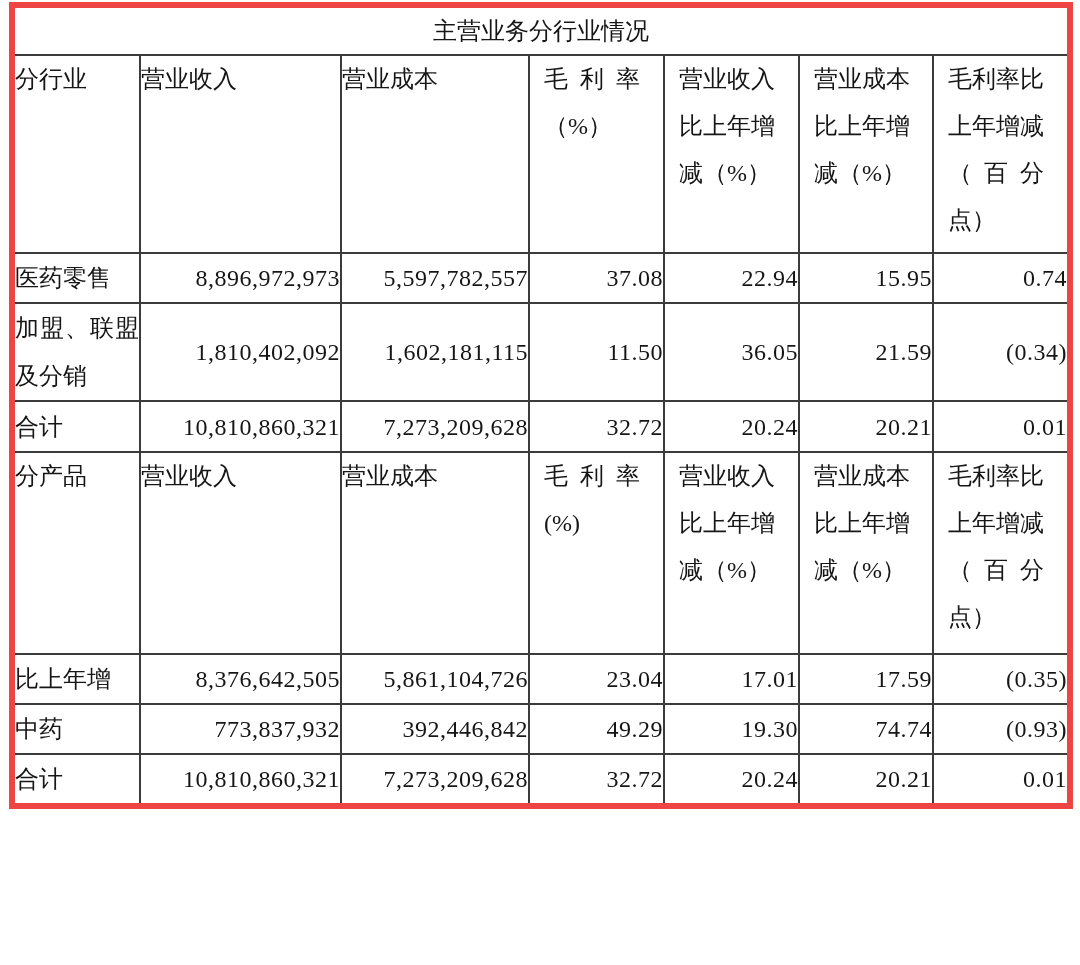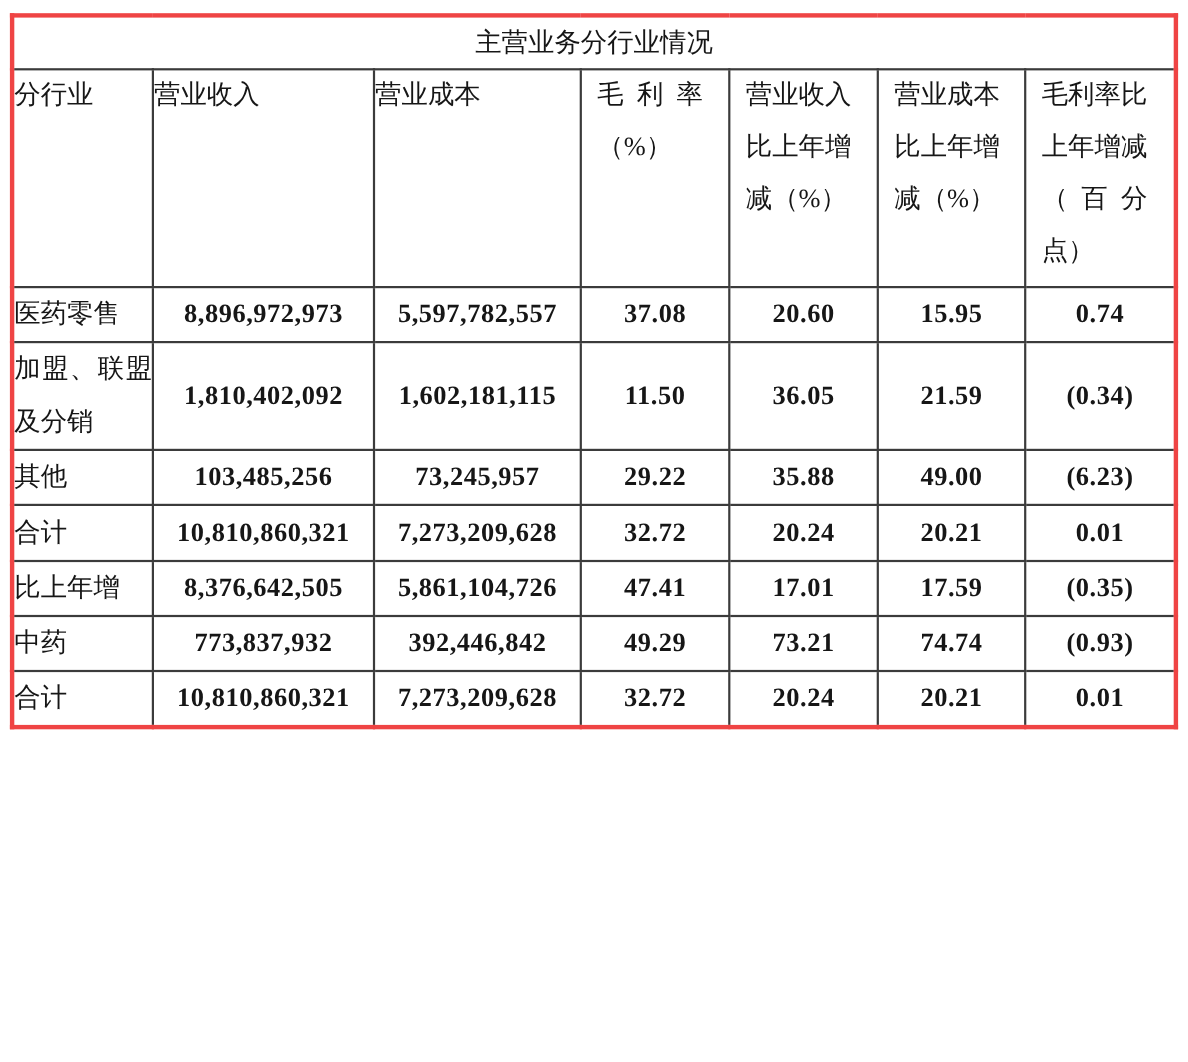--- a/index.html
+++ b/index.html
@@ -3,46 +3,45 @@
 <meta charset="utf-8">
 <style>
   html,body{margin:0;padding:0;}
   body{
     width:1080px;height:965px;background:#ffffff;overflow:hidden;
     font-family:"Liberation Serif","DejaVu Serif",serif;
     color:#161616;
   }
   table.fin{
     border-collapse:collapse;table-layout:fixed;
-    margin:12px 0 0 9px;width:1060px;
+    margin:2px 0 0 9px;width:1060px;
     font-size:24px;
-    border:4px solid #ef4444;
+    border:6px solid #ef4444;
   }
   table.fin td{
     border:2px solid #3b3b3b;
     padding:0;overflow:hidden;
   }
   td.title{
     text-align:center;vertical-align:middle;line-height:46px;
   }
   td.hdr{
     vertical-align:top;line-height:47px;
     white-space:pre-wrap;
     text-align:left;padding:0 8px 0 10px;
   }
   td.hdr.pct{padding-left:14px;}
   td.cat{
     text-align:justify;vertical-align:middle;
     line-height:48px;padding:0 6px 0 11px;
   }
   td.num{
-    text-align:center;vertical-align:middle;
+    text-align:right;vertical-align:middle;
     line-height:48px;padding:0 13px 0 2px;
     letter-spacing:0.5px;
-    font-weight:bold;
   }
 </style>
 </head>
 <body>
 
 <table class="fin">
   <colgroup>
     <col style="width:128px">
       <col style="width:201px">
       <col style="width:188px">
@@ -71,67 +70,75 @@
     <td class="hdr pct">毛利率比
 上年增减
 （  百  分
 点）</td>
   </tr>
   <tr style="height:48px">
     <td class="cat">医药零售</td>
     <td class="num">8,896,972,973</td>
     <td class="num">5,597,782,557</td>
     <td class="num">37.08</td>
-    <td class="num">20.60</td>
+    <td class="num">22.94</td>
     <td class="num">15.95</td>
     <td class="num">0.74</td>
   </tr>
   <tr style="height:72px">
     <td class="cat">加盟、联盟及分销</td>
     <td class="num">1,810,402,092</td>
     <td class="num">1,602,181,115</td>
     <td class="num">11.50</td>
     <td class="num">36.05</td>
     <td class="num">21.59</td>
     <td class="num">(0.34)</td>
   </tr>
-  <tr style="height:49px">
-    <td class="cat">其他</td>
-    <td class="num">103,485,256</td>
-    <td class="num">73,245,957</td>
-    <td class="num">29.22</td>
-    <td class="num">35.88</td>
-    <td class="num">49.00</td>
-    <td class="num">(6.23)</td>
-  </tr>
   <tr style="height:51px">
     <td class="cat">合计</td>
     <td class="num">10,810,860,321</td>
     <td class="num">7,273,209,628</td>
     <td class="num">32.72</td>
     <td class="num">20.24</td>
     <td class="num">20.21</td>
     <td class="num">0.01</td>
   </tr>
 
+  <tr style="height:202px">
+    <td class="hdr">分产品</td>
+    <td class="hdr">营业收入</td>
+    <td class="hdr">营业成本</td>
+    <td class="hdr pct">毛  利  率
+(%)</td>
+    <td class="hdr pct">营业收入
+比上年增
+减（%）</td>
+    <td class="hdr pct">营业成本
+比上年增
+减（%）</td>
+    <td class="hdr pct">毛利率比
+上年增减
+（  百  分
+点）</td>
+  </tr>
   <tr style="height:47px">
     <td class="cat">比上年增</td>
     <td class="num">8,376,642,505</td>
     <td class="num">5,861,104,726</td>
-    <td class="num">47.41</td>
+    <td class="num">23.04</td>
     <td class="num">17.01</td>
     <td class="num">17.59</td>
     <td class="num">(0.35)</td>
   </tr>
   <tr style="height:50px">
     <td class="cat">中药</td>
     <td class="num">773,837,932</td>
     <td class="num">392,446,842</td>
     <td class="num">49.29</td>
-    <td class="num">73.21</td>
+    <td class="num">19.30</td>
     <td class="num">74.74</td>
     <td class="num">(0.93)</td>
   </tr>
   <tr style="height:51px">
     <td class="cat">合计</td>
     <td class="num">10,810,860,321</td>
     <td class="num">7,273,209,628</td>
     <td class="num">32.72</td>
     <td class="num">20.24</td>
     <td class="num">20.21</td>

